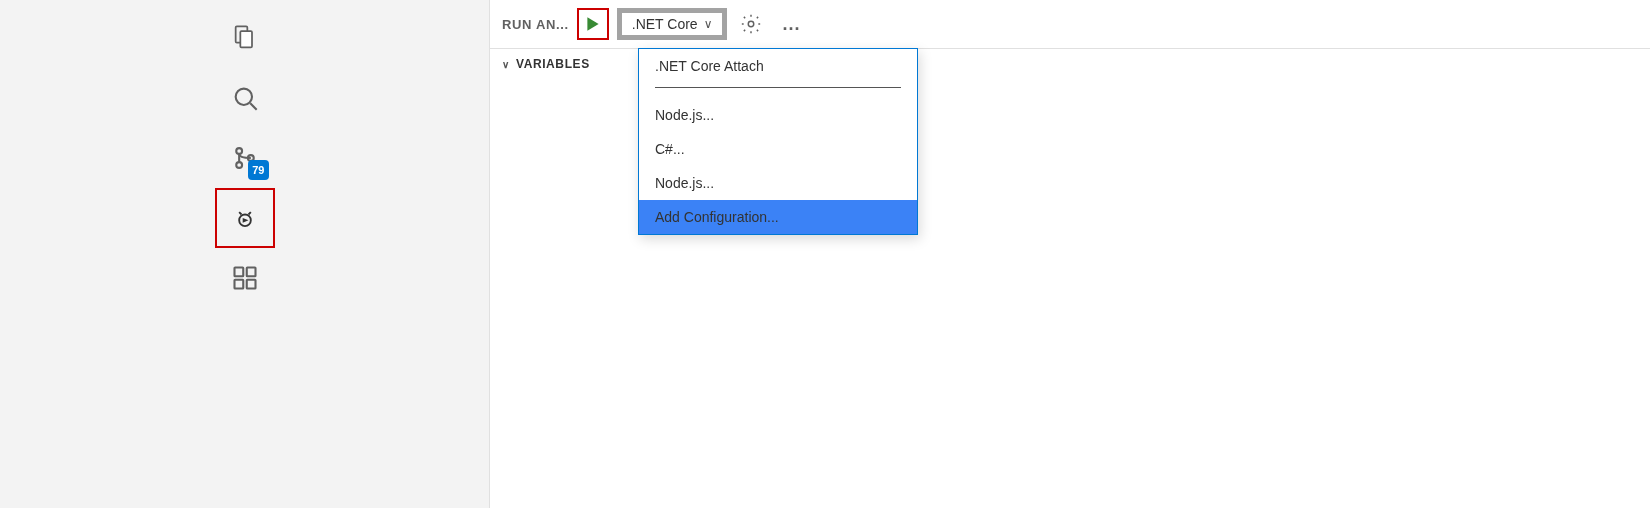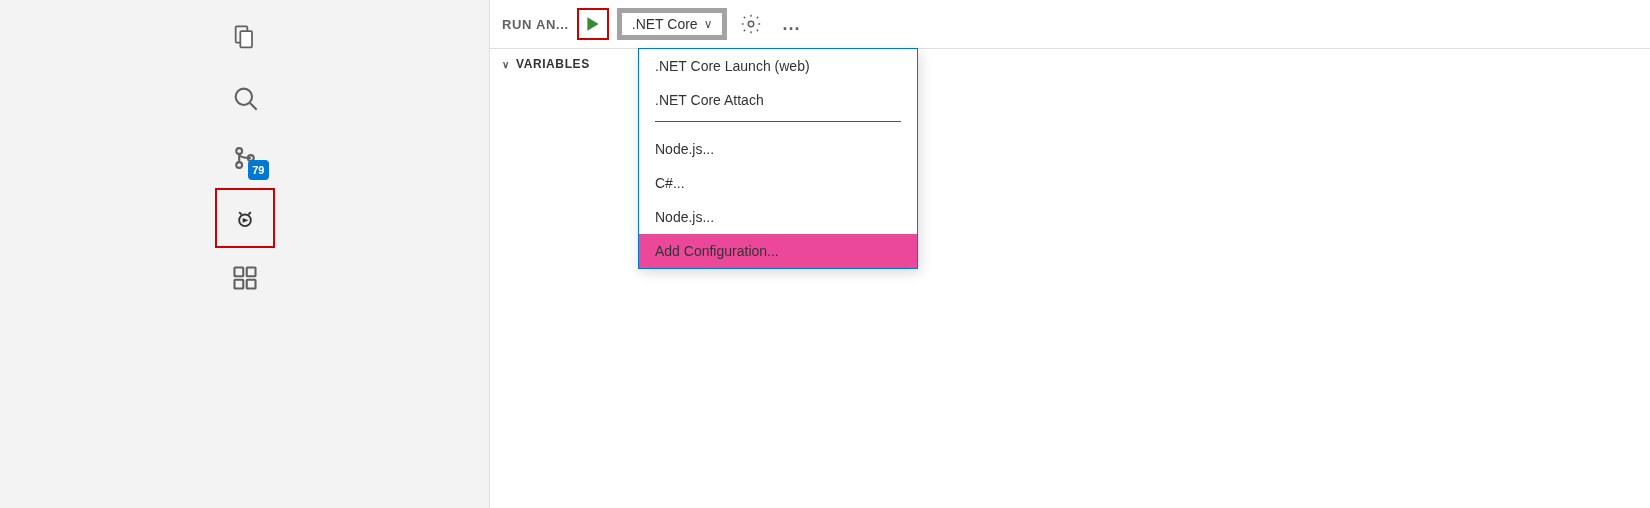--- a/index.html
+++ b/index.html
@@ -188,21 +188,21 @@
 
     .dropdown-item {
       padding: 9px 16px;
       font-size: 14px;
       color: #333;
       cursor: pointer;
       white-space: nowrap;
     }
 
     .dropdown-item.highlighted {
-      background: #ec4899;
+      background: #3b82f6;
       font-weight: 500;
     }
 
     .dropdown-separator {
       height: 1px;
       background: #555;
       margin: 4px 16px;
     }
 
     .dropdown-spacer {
@@ -284,21 +284,20 @@
         <circle cx="12" cy="12" r="3"></circle>
         <path d="M12 2v2M12 20v2M4.22 4.22l1.42 1.42M18.36 18.36l1.42 1.42M2 12h2M20 12h2M4.22 19.78l1.42-1.42M18.36 5.64l1.42-1.42"></path>
       </svg>
     </div>
 
     <div class="more-button">
       <span>...</span>
     </div>
 
     <div class="dropdown-menu">
-      <div class="dropdown-item">.NET Core Launch (web)</div>
       <div class="dropdown-item">.NET Core Attach</div>
       <div class="dropdown-separator"></div>
       <div class="dropdown-spacer"></div>
       <div class="dropdown-item">Node.js...</div>
       <div class="dropdown-item">C#...</div>
       <div class="dropdown-item">Node.js...</div>
       <div class="dropdown-item highlighted">Add Configuration...</div>
     </div>
 
   </div>

